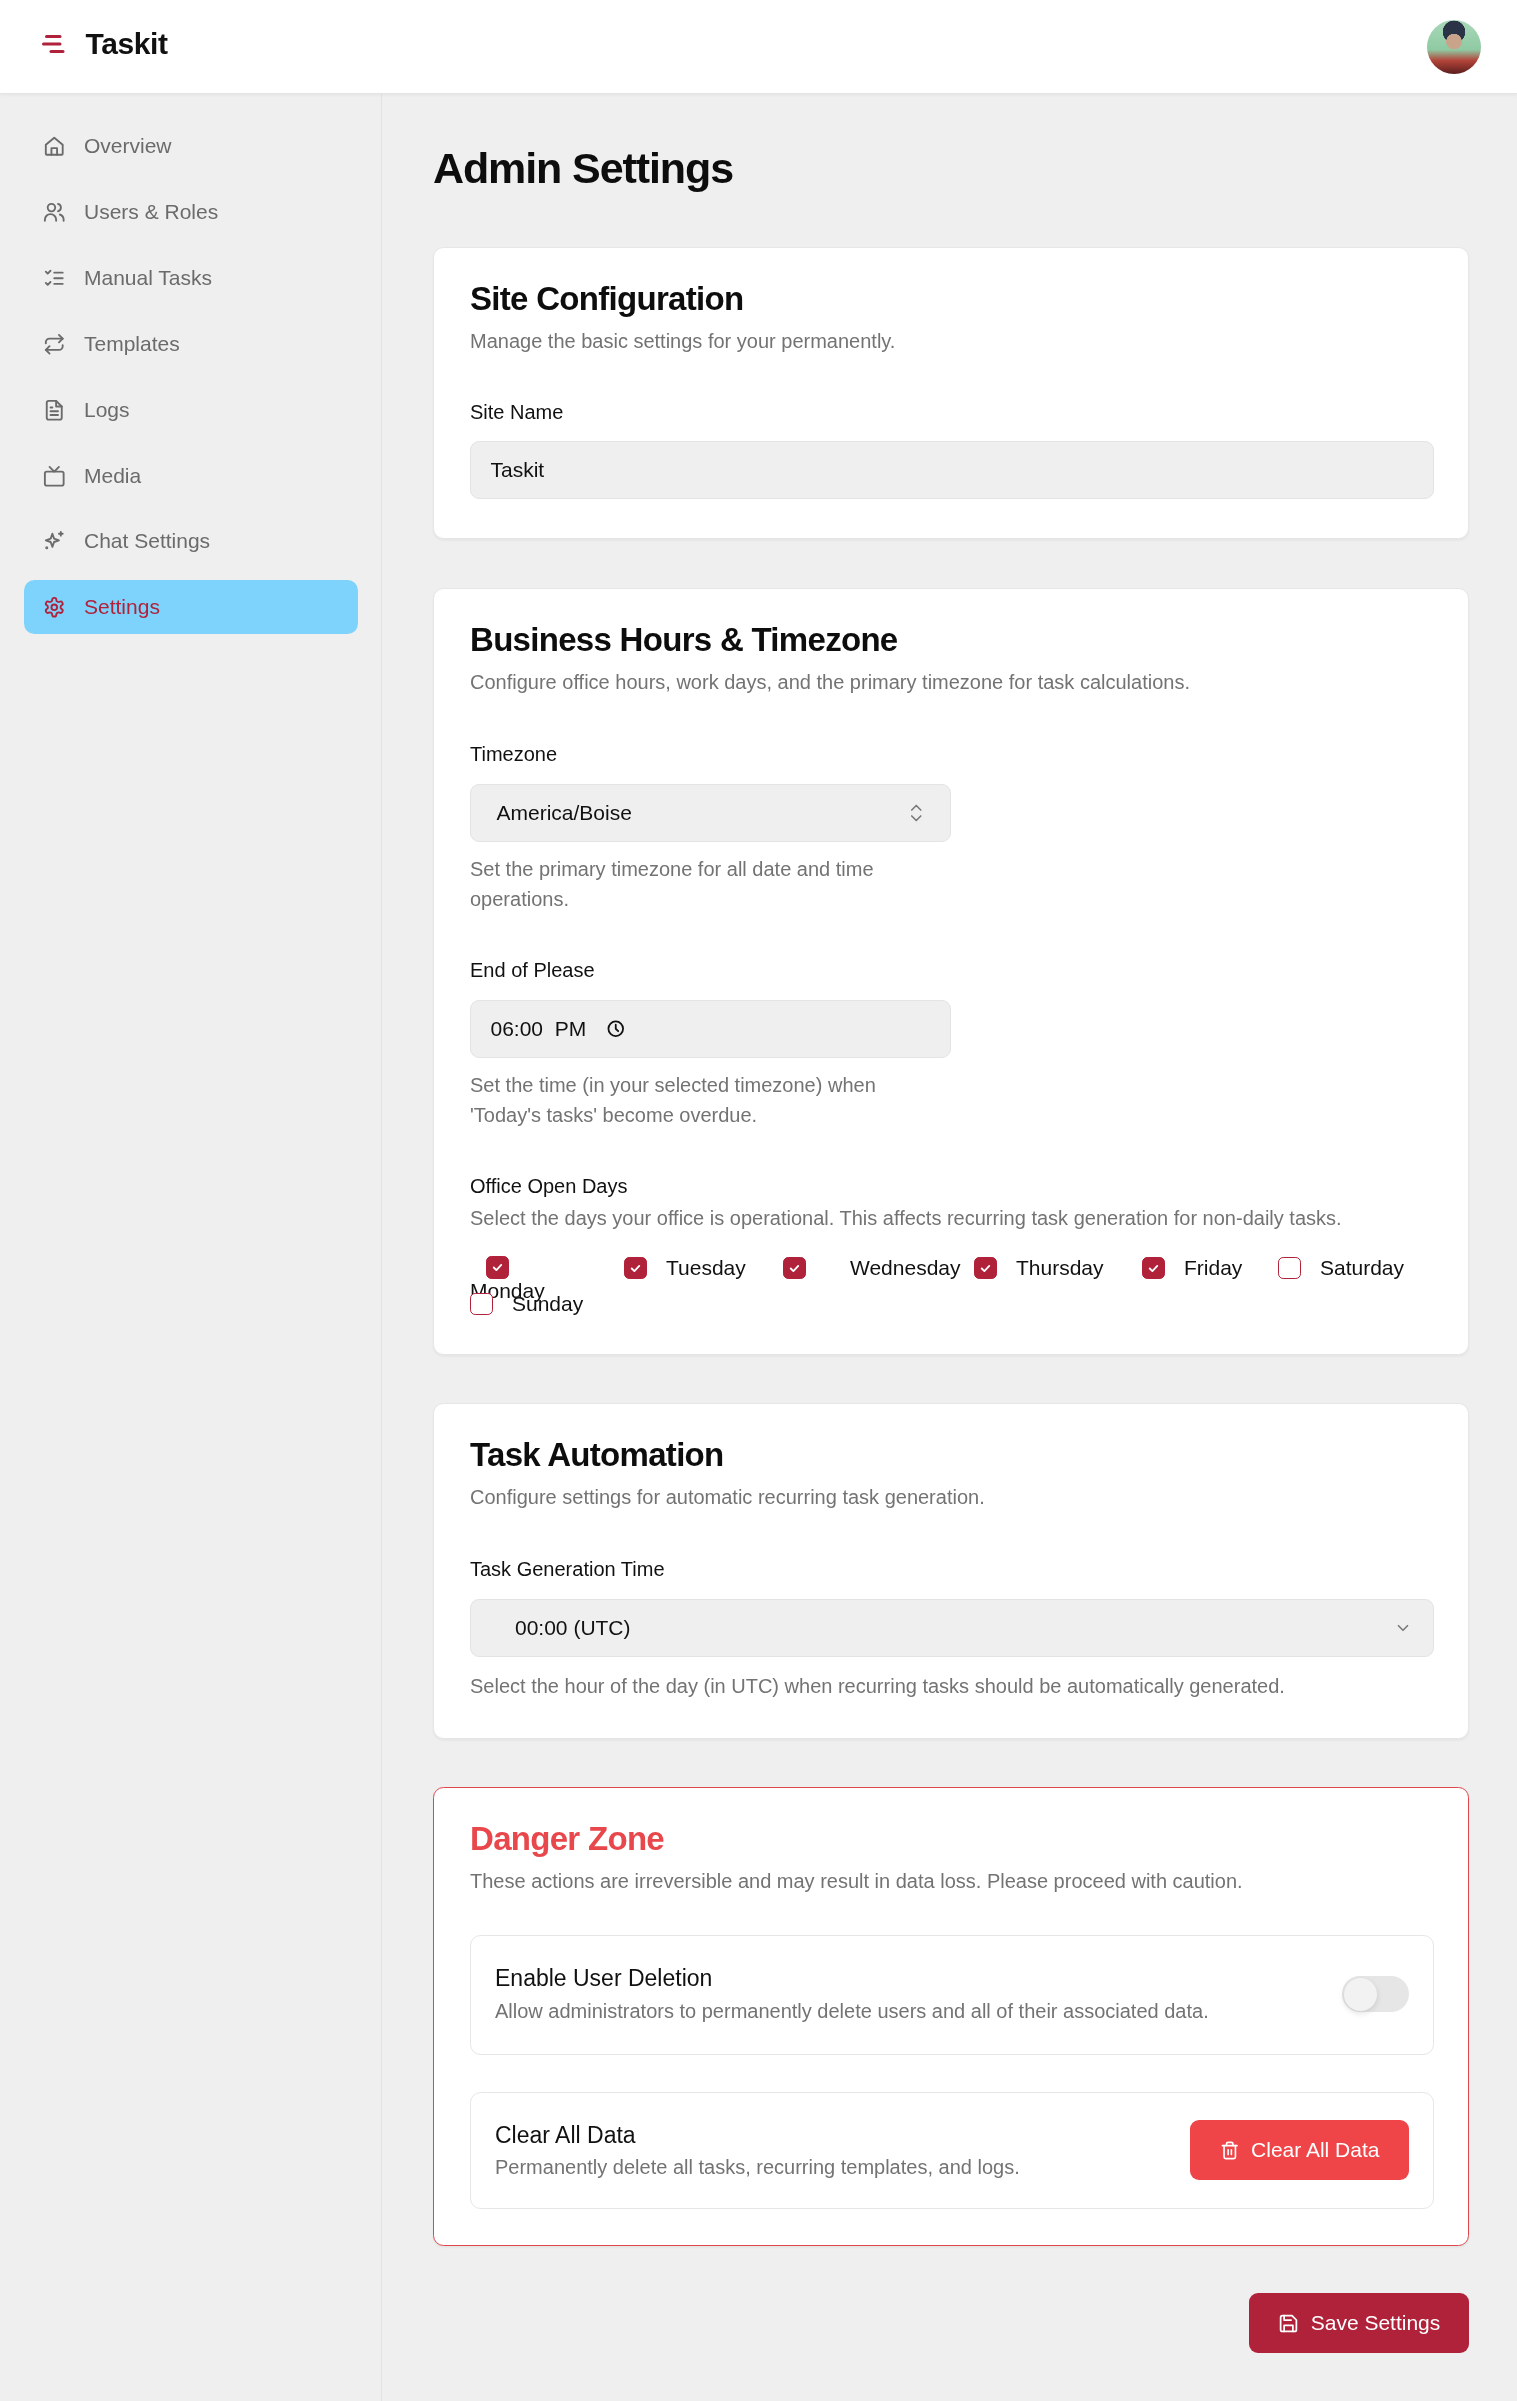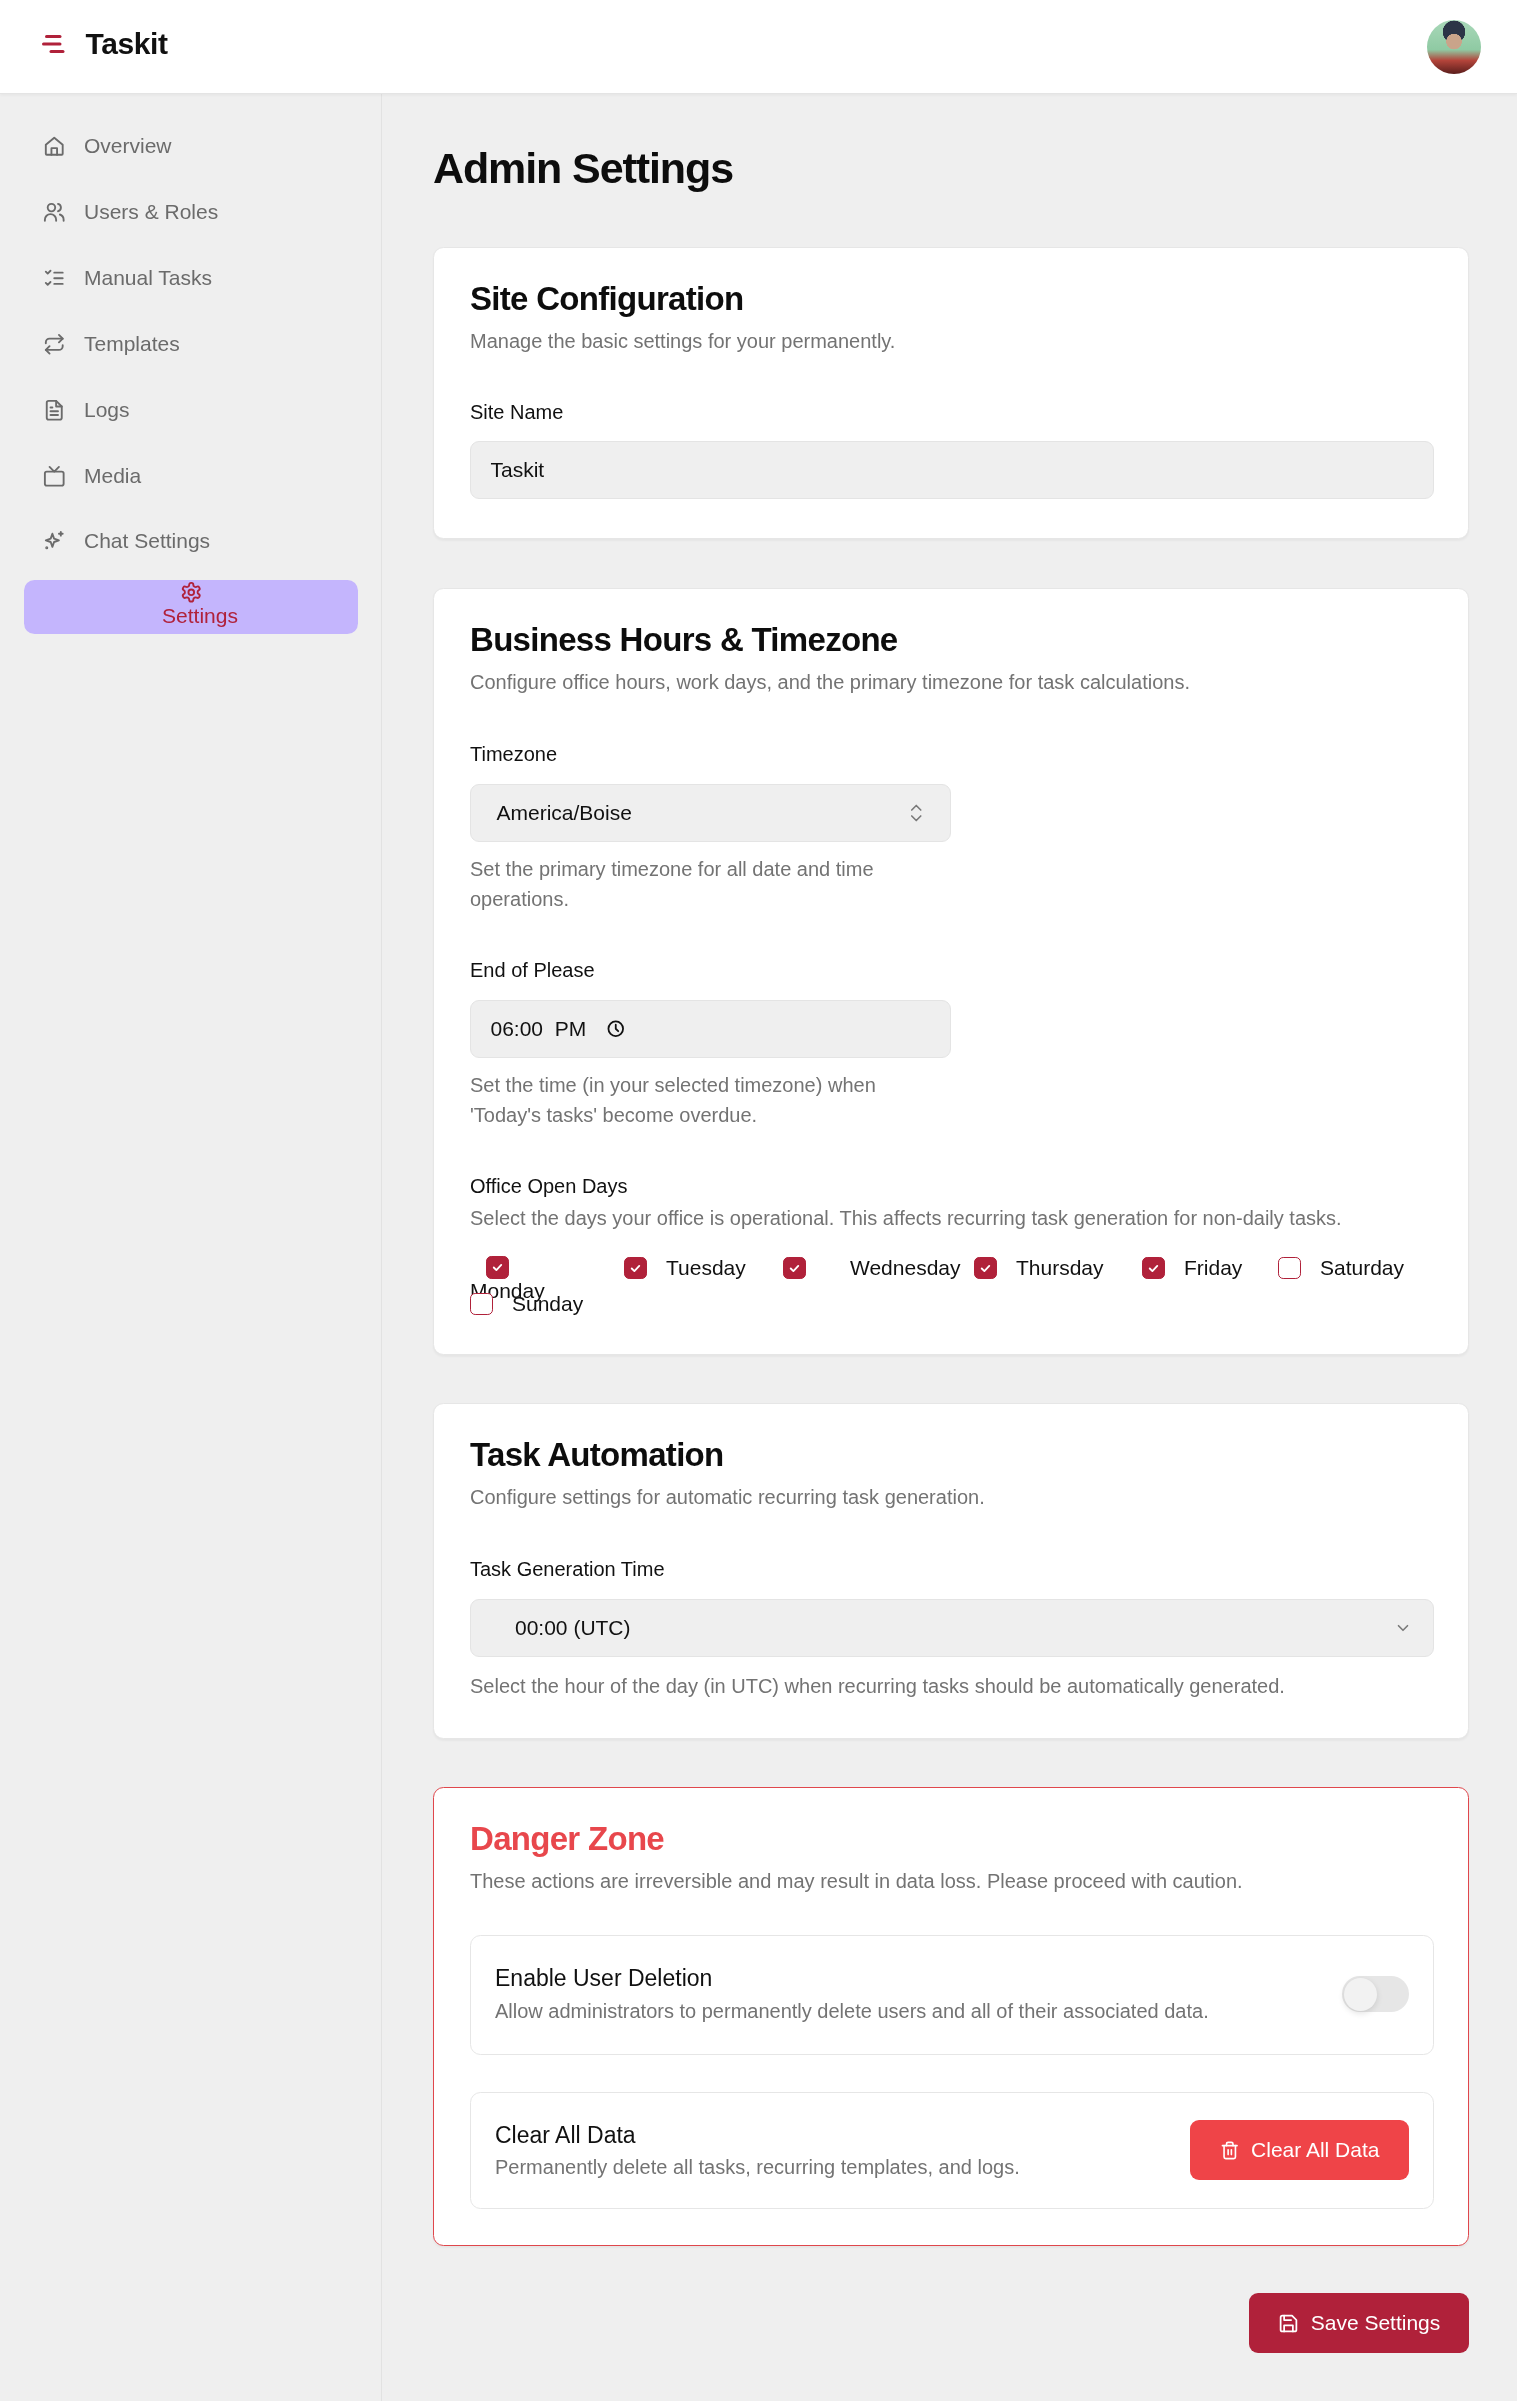--- a/index.html
+++ b/index.html
@@ -31,21 +31,21 @@
   
   .sidebar {
     position: absolute; left: 0; top: 94px; width: 382px; height: 2307px;
     background: #efefef; border-right: 1.5px solid #e2e2e2; padding-left: 36px;
   }
   .nav-item {
     position: absolute; left: 24px; width: 334px; height: 54px;
     display: flex; align-items: center; padding-left: 18px;
     border-radius: 10.5px; cursor: pointer;
   }
-  .nav-item.active { background: #c4b5fd; flex-direction: column; }
+  .nav-item.active { background: #7dd3fc; }
   .nav-icon { width: 24px; height: 24px; display: flex; align-items: center; justify-content: center; margin-right: 18px; color: #6b6b6b; }
   .nav-item.active .nav-icon { color: #b0213a; }
   .nav-label { font-size: 21px; color: #6b6b6b; }
   .nav-item.active .nav-label { color: #b0213a; }
   
   .page-title {
     position: absolute; left: 433px; top: 144px;
     font-size: 43px; font-weight: 700; letter-spacing: -1.1px; color: #0d0d0d;
   }
   .card {

